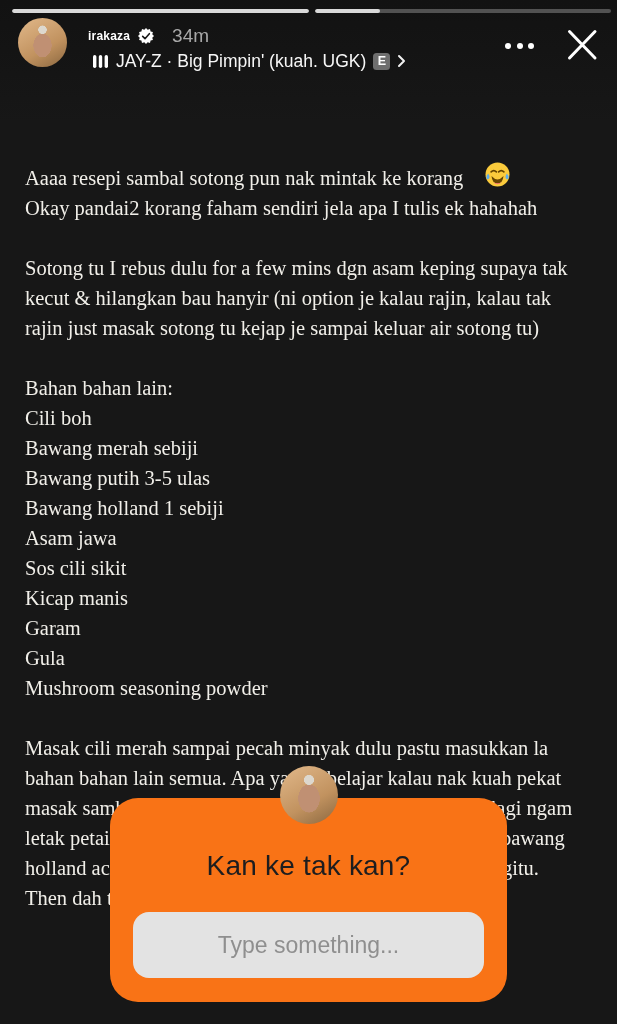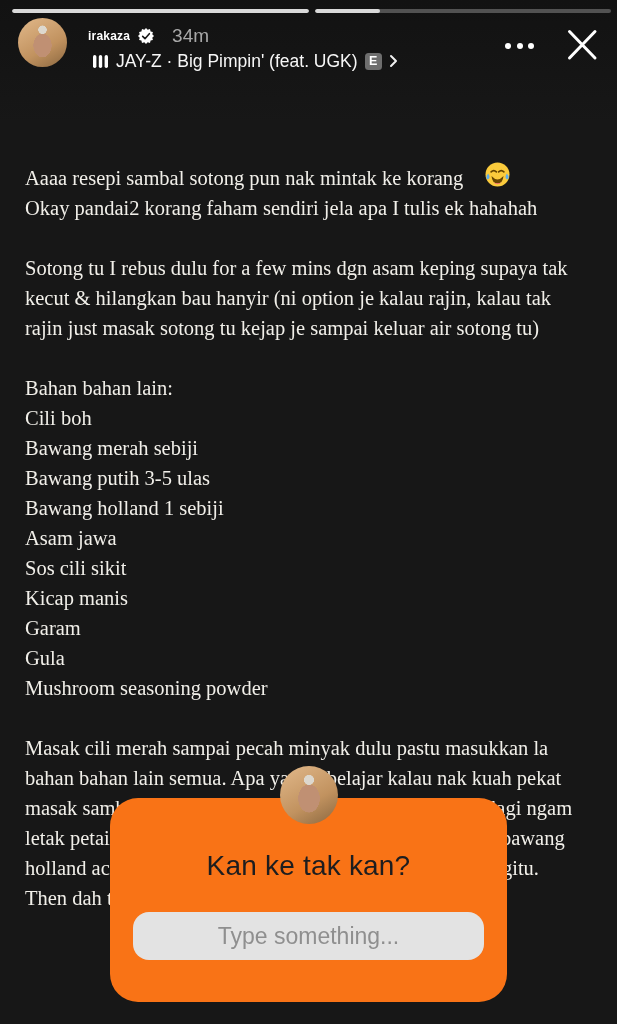--- a/index.html
+++ b/index.html
@@ -56,21 +56,21 @@
     background:
       radial-gradient(circle at 50% 24%, #ddd8ce 0 9%, rgba(0,0,0,0) 10%),
       radial-gradient(ellipse 40% 52% at 50% 56%, #c09073 0 46%, rgba(0,0,0,0) 47%),
       linear-gradient(150deg, #dcb283 10%, #c1925f 60%, #8a6740 100%);
   }
   .question {
     position:absolute; top:52px; left:0; right:0; text-align:center;
     font-size:28px; line-height:32px; font-weight:500; color:#1d1d1f; letter-spacing:.2px;
   }
   .answer-input {
-    position:absolute; left:23px; top:114px; width:351px; height:48px;
+    position:absolute; left:23px; top:114px; width:351px; height:66px;
     border:none; outline:none; border-radius:16px; background:#e3e3e3;
     text-align:center; font-family:"Liberation Sans", sans-serif;
     font-size:23px; color:#333;
   }
   .answer-input::placeholder { color:#8f8f8f; opacity:1; }
 </style>
 </head>
 <body>
 
 <div class="stage">
@@ -99,21 +99,21 @@
   </div>
 
   <div class="row2">
     <span style="display:flex;">
       <svg width="17" height="15" viewBox="0 0 17 15">
         <rect x="1" y="1" width="3.4" height="13" rx="1.7" fill="#ffffff"></rect>
         <rect x="6.8" y="1" width="3.4" height="13" rx="1.7" fill="#ffffff"></rect>
         <rect x="12.6" y="1" width="3.4" height="13" rx="1.7" fill="#ffffff"></rect>
       </svg>
     </span>
-    <span class="music-label">JAY-Z · Big Pimpin' (feat. UGK)</span>
+    <span class="music-label">JAY-Z · Big Pimpin' (kuah. UGK)</span>
     <span class="ebadge">E</span>
     <span style="display:flex;">
       <svg width="9" height="14" viewBox="0 0 9 14">
         <path d="M2 2 L7 7 L2 12" fill="none" stroke="#f0f0f0" stroke-width="2" stroke-linecap="round" stroke-linejoin="round"></path>
       </svg>
     </span>
   </div>
 
   <div class="dots">
     <i></i>

